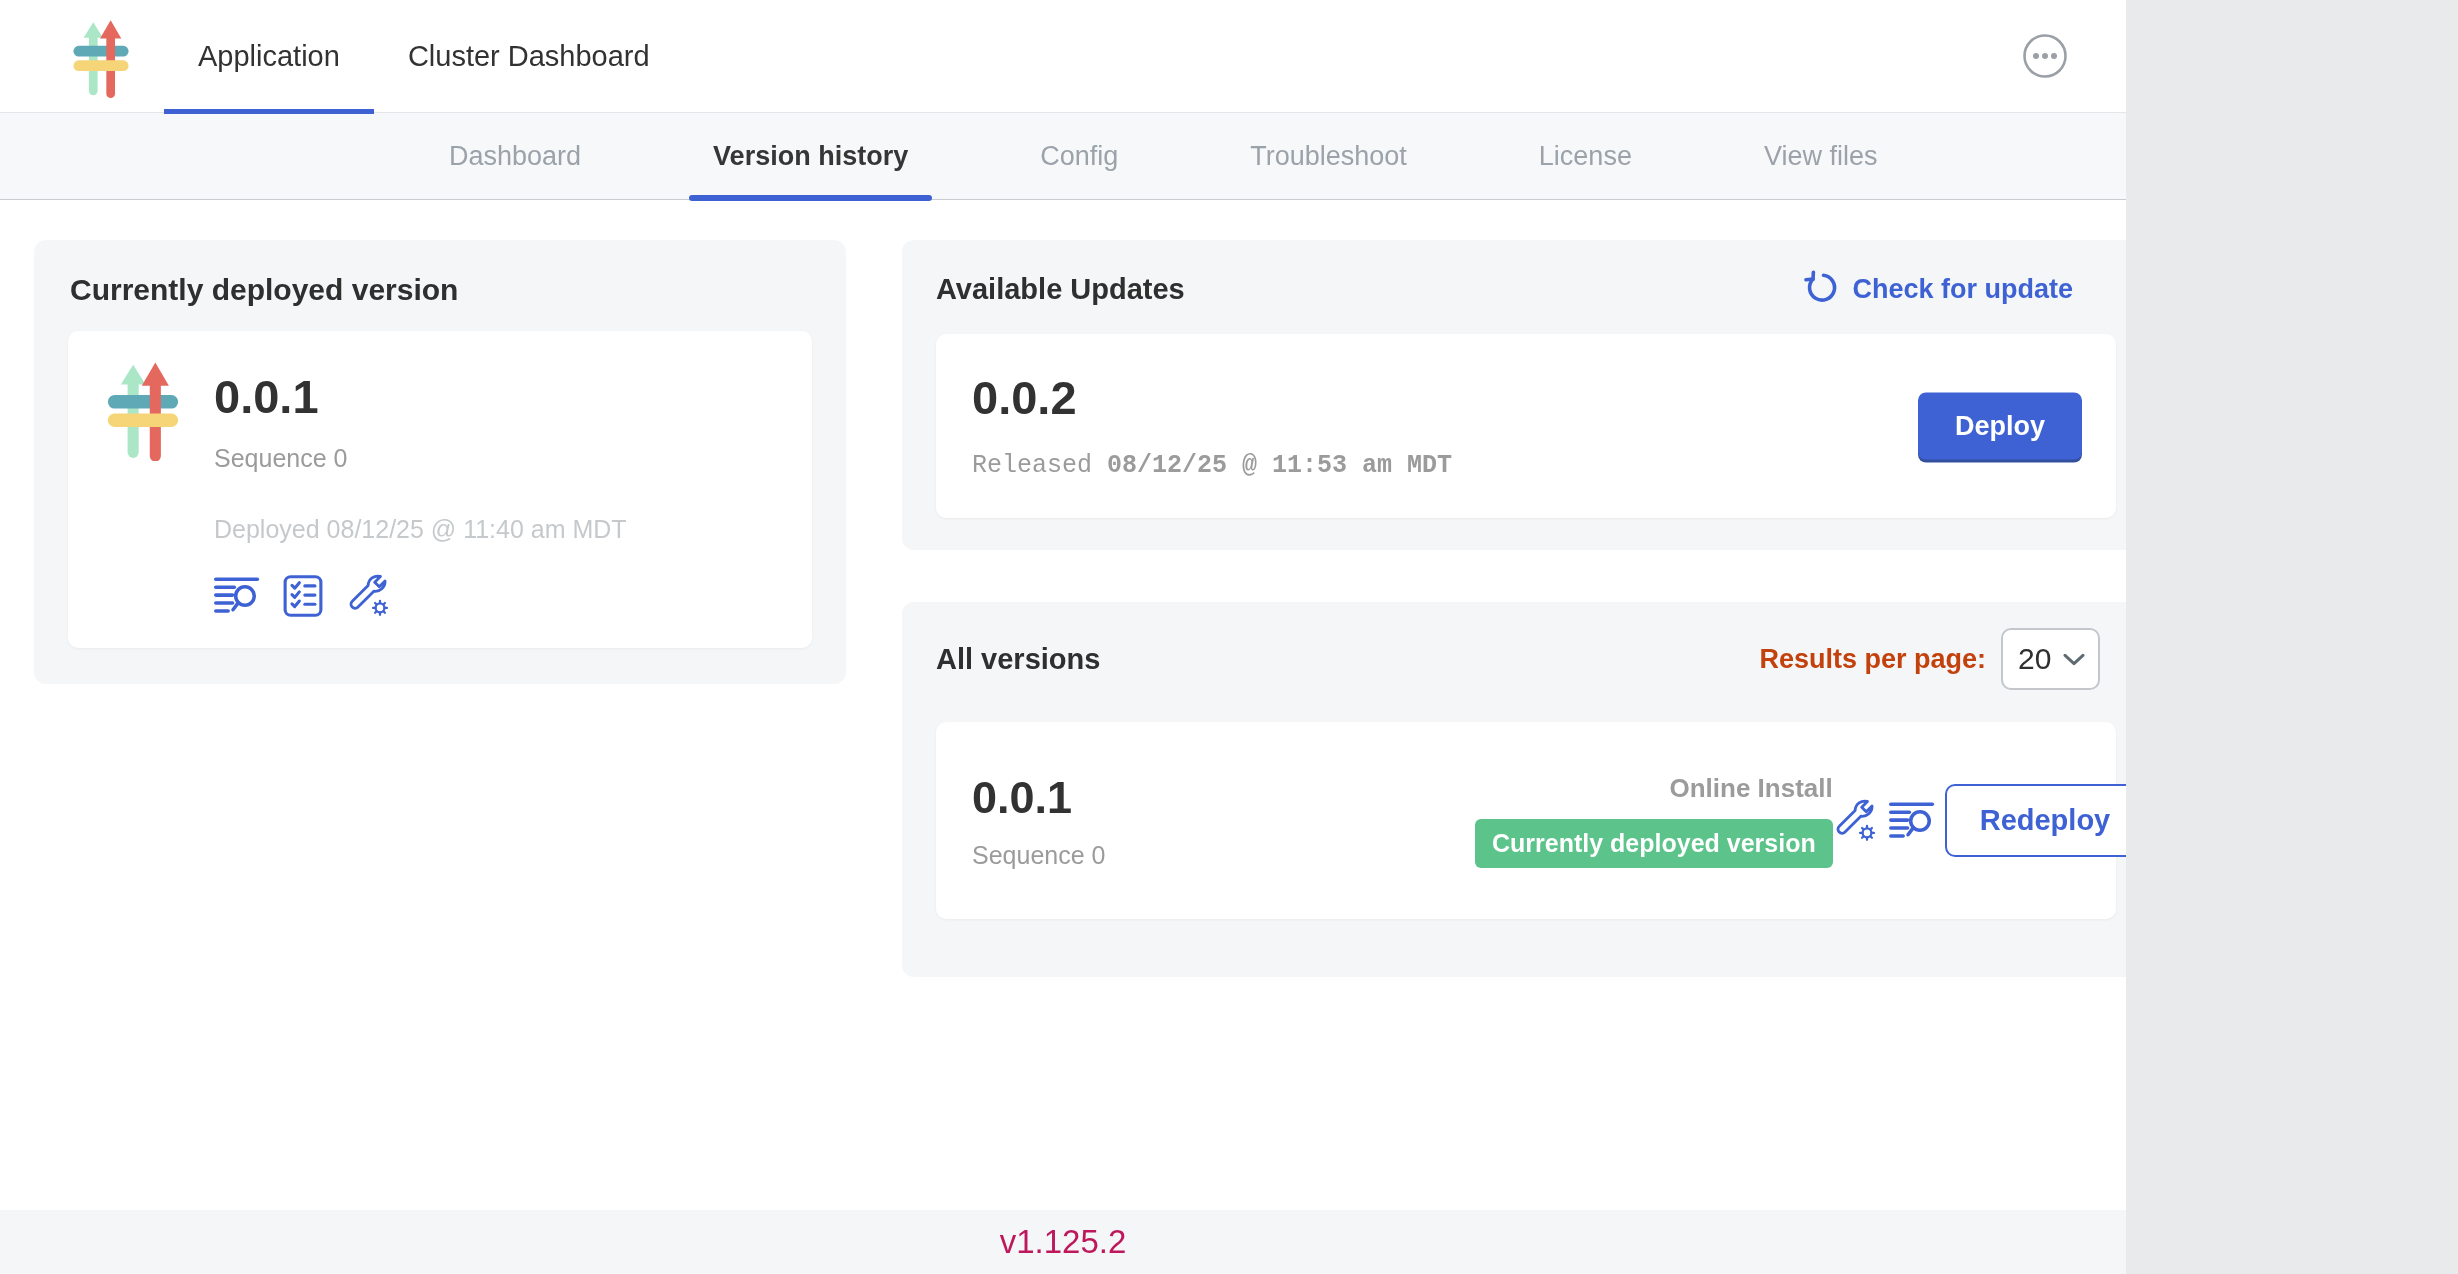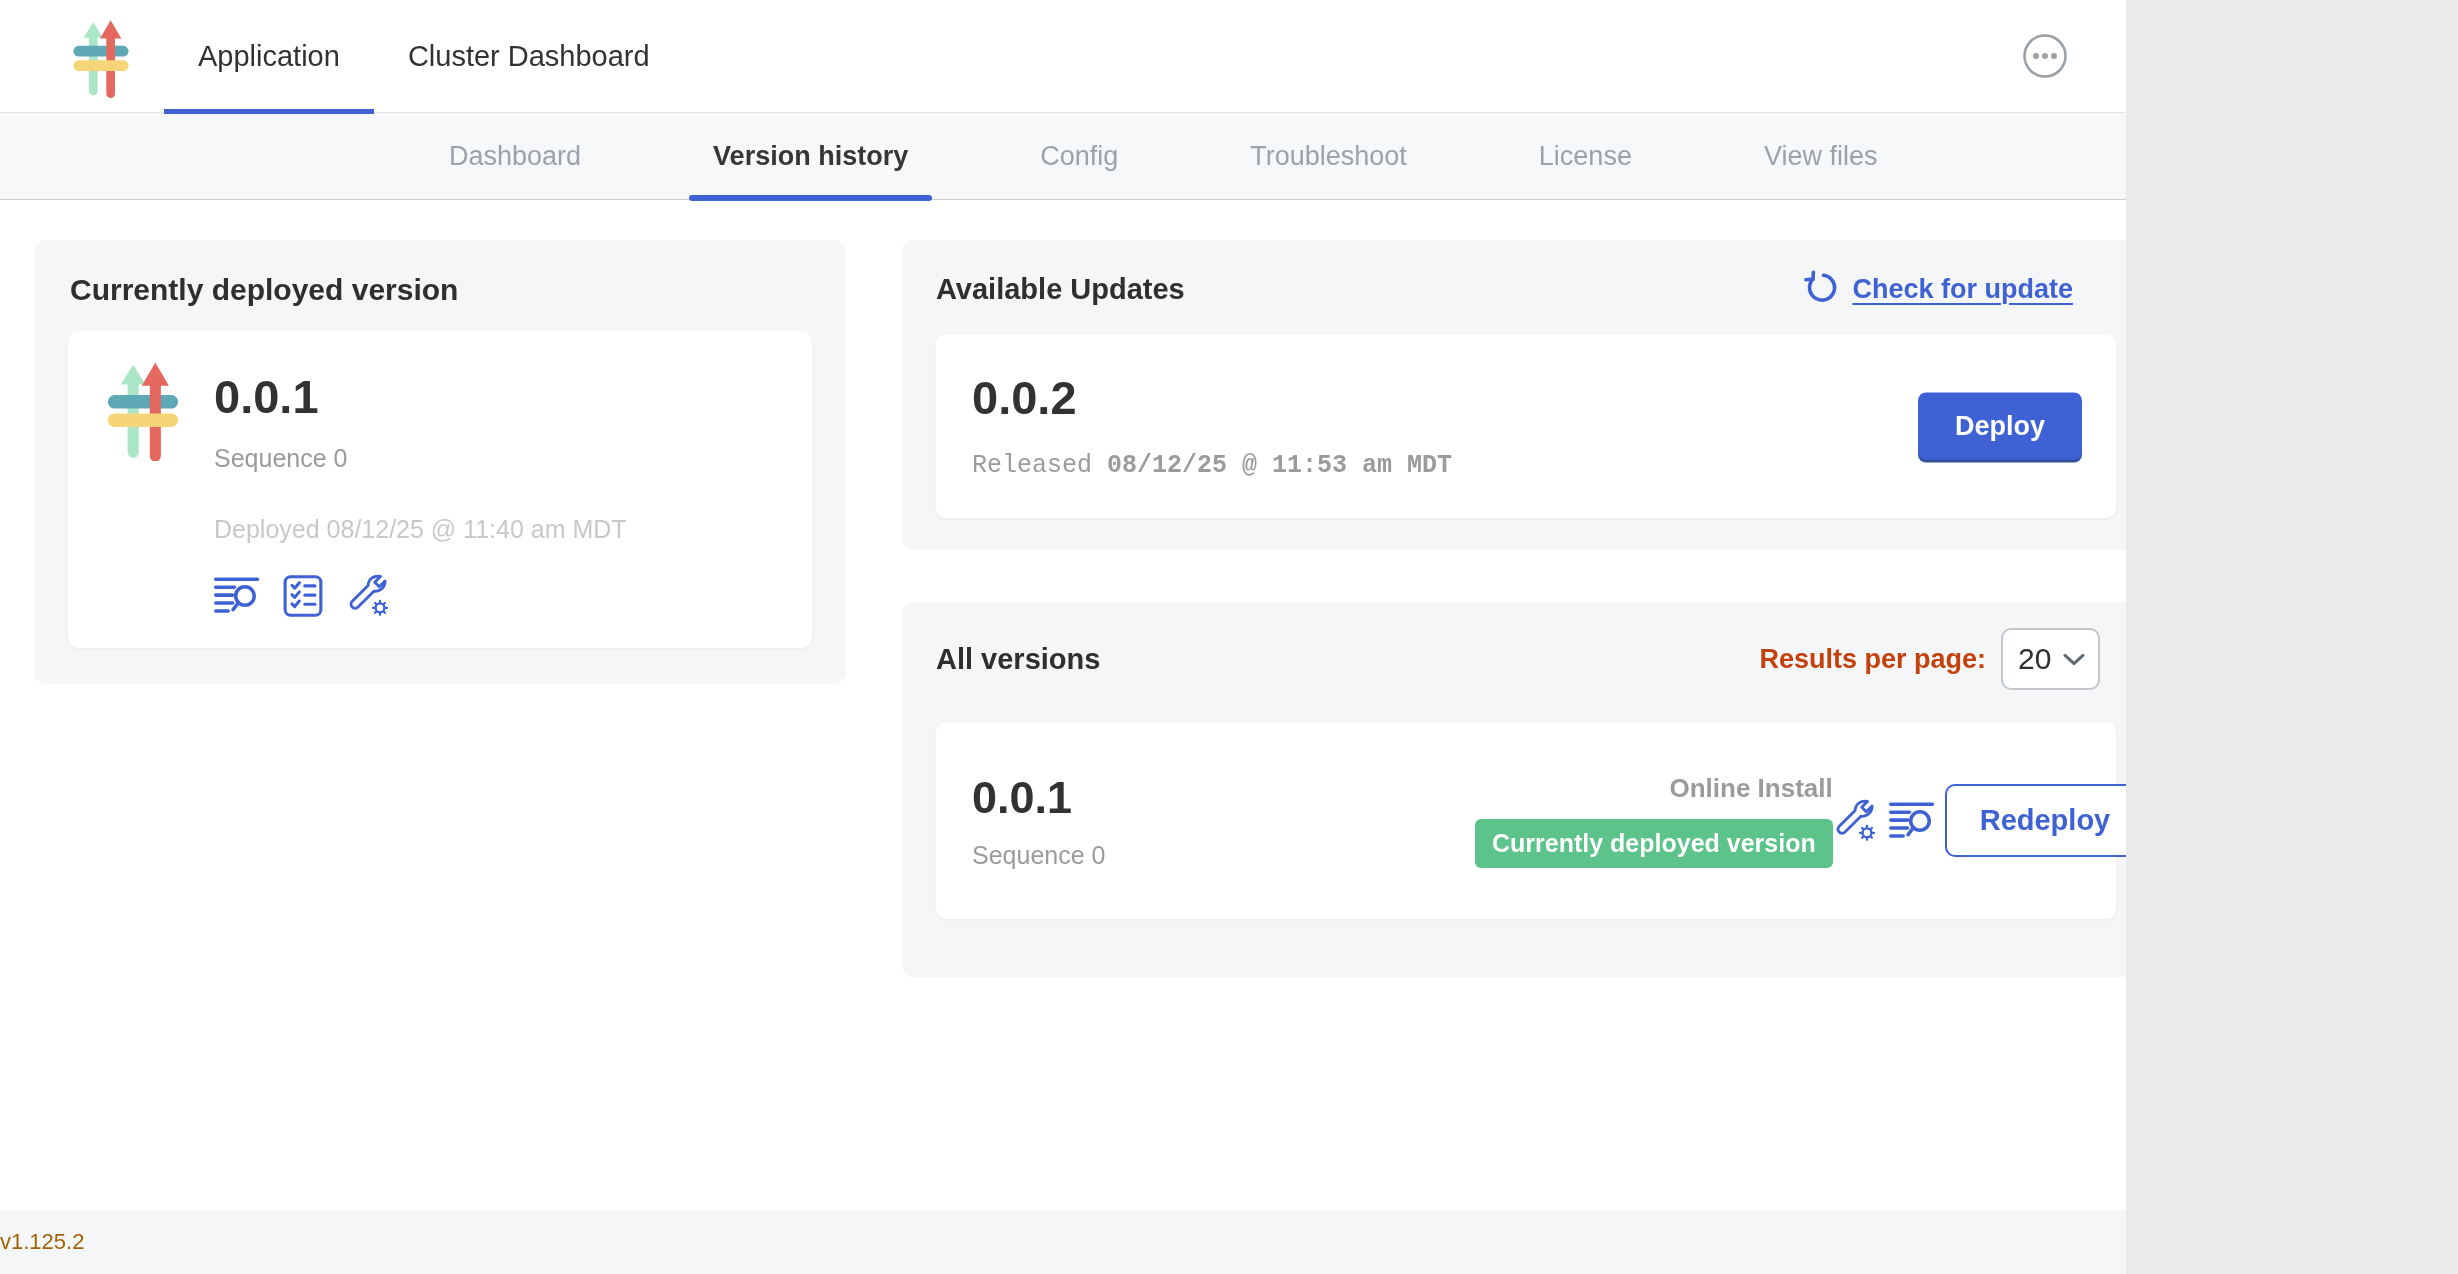--- a/index.html
+++ b/index.html
@@ -41,21 +41,21 @@
   .dc-icons svg { width:46px; height:44px; }
 
   
   .right-col { flex:1 1 auto; min-width:0; display:flex; flex-direction:column; margin-left:56px; }
   .panel-head { display:flex; align-items:center; justify-content:space-between; }
   .section-title { font-size:29px; font-weight:700; color:#2f2f2f; }
 
   .au-panel { padding:30px 0 32px 34px; border-radius:12px 0 0 12px; }
   .au-panel .panel-head { padding-right:53px; }
   .check-link { display:inline-flex; align-items:center; gap:13px; color:#3e62d4; font-size:27px; font-weight:600; cursor:pointer; text-decoration:none; }
-  .check-link .link-text { text-decoration:underline; text-decoration-thickness:2px; text-underline-offset:5px; }
+  .check-link .link-text { text-decoration-thickness:2px; text-underline-offset:5px; }
   .check-link svg { width:38px; height:38px; }
   .au-card { margin:26px 10px 0 0; position:relative; padding:36px 220px 38px 36px; }
   .au-version { font-size:47px; font-weight:700; color:#323232; }
   .released { font-size:25px; color:#9b9b9b; margin-top:26px;font-family:Liberation Mono, monospace; }
   .released .date { font-weight:700; }
   .deploy-btn { position:absolute; right:34px; top:50%; transform:translateY(-50%); background:#3e62d4; color:#fff; border:none; border-radius:8px; font-family:inherit; font-size:27px; font-weight:700; padding:18px 37px; box-shadow:0 3px 0 #33509e; cursor:pointer; }
 
   .av-panel { margin-top:52px; padding:26px 0 58px 34px; border-radius:12px 0 0 12px; }
   .av-panel .panel-head { padding-right:26px; }
   .rpp { display:flex; align-items:center; gap:15px; }
@@ -68,21 +68,21 @@
   .row-version { font-size:45px; font-weight:700; color:#323232; }
   .row-seq { font-size:25px; color:#9b9b9b; margin-top:17px; }
   .row-mid { display:flex; flex-direction:column; align-items:flex-end; }
   .install-type { font-size:26px; font-weight:600; color:#9b9b9b; }
   .badge { margin-top:15px; background:#5cc38a; color:#fff; font-size:25px; font-weight:600; padding:10px 17px; border-radius:6px; white-space:nowrap; }
   .row-actions { margin-left:auto; display:flex; align-items:center; gap:10px; }
   .row-actions svg { width:46px; height:44px; }
   .redeploy-btn { background:#fff; border:2.5px solid #3e62d4; color:#3e62d4; border-radius:10px; font-family:inherit; font-size:29px; font-weight:700; padding:18px 33px; cursor:pointer; }
 
   
-  .footer { flex:0 0 64px; height:64px; background:#f5f6f8; display:flex; align-items:center; font-size:22px; color:#a16207; }
+  .footer { flex:0 0 64px; height:64px; background:#f5f6f8; display:flex; align-items:center; justify-content:center; font-size:33px; color:#be185d; }
 </style>
 </head>
 <body>
 
 <div class="app">
 
   <header class="topnav">
     <div class="brand">
       <svg viewBox="0 0 60 86">
         <g stroke-linecap="round">

